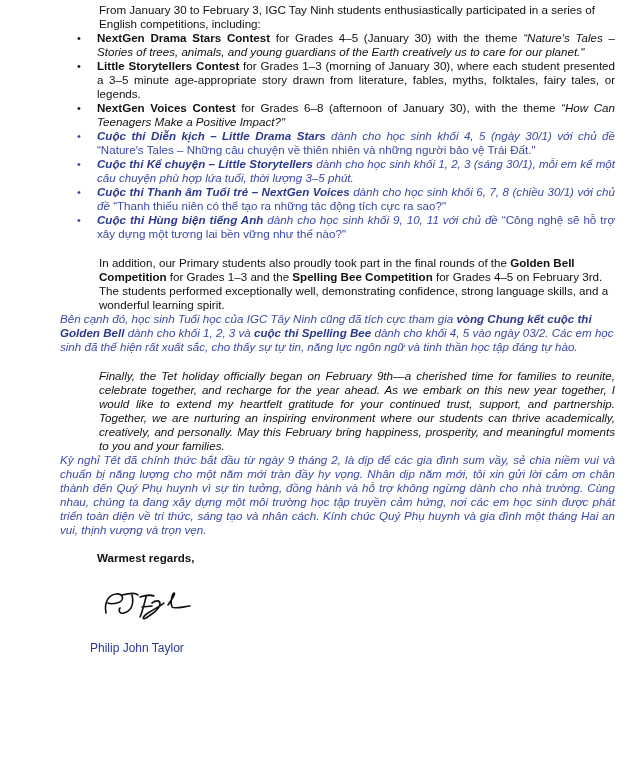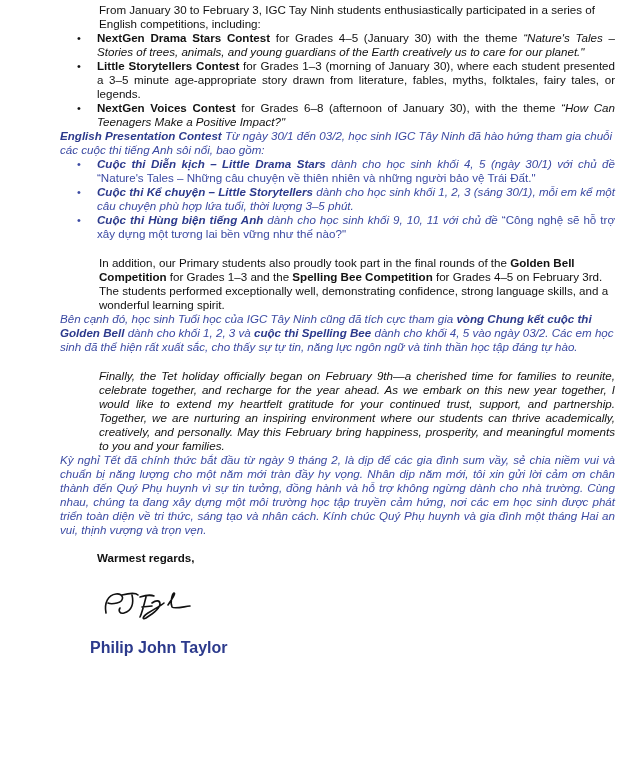--- a/index.html
+++ b/index.html
@@ -21,38 +21,38 @@
   }
   ul.en-list li { color: #111; }
   ul.vn-list li { color: #3b4aa3; font-style: italic; }
   ul.vn-list li::before { color: #3b4aa3; font-style: normal; }
   .upright { font-style: normal; }
   .gap { height: 15px; }
   .sign { margin-left: 37px; margin-top: 14px; }
   .sign .en-b { font-weight: bold; color: #111; }
   .sign .vn-b { font-weight: bold; font-style: italic; color: #2c3a8c; }
   .signature { margin-left: 38px; margin-top: 18px; width: 100px; height: 40px; }
-  .signer { margin-left: 30px; margin-top: 18px; font-weight: bold; color: #2c3a8c; font-size: 16px; }
+  .signer { margin-left: 30px; margin-top: 18px; font-weight: normal; color: #2c3a8c; font-size: 12px; }
 </style>
 </head>
 <body>
 
 <div class="page">
 
   <p class="en">From January 30 to February 3, IGC Tay Ninh students enthusiastically participated in a series of English competitions, including:</p>
   <ul class="en-list">
     <li><b>NextGen Drama Stars Contest</b><span> for Grades 4–5 (January 30) with the theme </span><i>“Nature's Tales – Stories of trees, animals, and young guardians of the Earth creatively us to care for our planet."</i></li>
     <li><b>Little Storytellers Contest</b><span> for Grades 1–3 (morning of January 30), where each student presented a 3–5 minute age-appropriate story drawn from literature, fables, myths, folktales, fairy tales, or legends.</span></li>
     <li><b>NextGen Voices Contest</b><span> for Grades 6–8 (afternoon of January 30), with the theme </span><i>“How Can Teenagers Make a Positive Impact?"</i></li>
   </ul>
 
-  <p class="vn"><b>English Presentation Contest</b><span> Từ ngày 30/1 đến 03/2, học sinh IGC Tây Ninh đã hào hứng tham gia chuỗi các cuộc thi tiếng Anh sôi nổi, bao gồm:</span></p>
   <ul class="vn-list">
     <li><span class="bi" style="font-weight:bold;color:#2c3a8c">Cuộc thi Diễn kịch – Little Drama Stars</span><span> dành cho học sinh khối 4, 5 (ngày 30/1) với chủ đề </span><span class="upright">“Nature's Tales – Những câu chuyện về thiên nhiên và những người bảo vệ Trái Đất."</span></li>
     <li><span class="bi" style="font-weight:bold;color:#2c3a8c">Cuộc thi Kể chuyện – Little Storytellers</span><span> dành cho học sinh khối 1, 2, 3 (sáng 30/1), mỗi em kể một câu chuyện phù hợp lứa tuổi, thời lượng 3–5 phút.</span></li>
+    <li><span class="bi" style="font-weight:bold;color:#2c3a8c">Cuộc thi Thanh âm Tuổi trẻ – NextGen Voices</span><span> dành cho học sinh khối 6, 7, 8 (chiều 30/1) với chủ đề </span><span class="upright">“Thanh thiếu niên có thể tạo ra những tác động tích cực ra sao?"</span></li>
     <li><span class="bi" style="font-weight:bold;color:#2c3a8c">Cuộc thi Hùng biện tiếng Anh</span><span> dành cho học sinh khối 9, 10, 11 với chủ đề </span><span class="upright">“Công nghệ sẽ hỗ trợ xây dựng một tương lai bền vững như thế nào?"</span></li>
   </ul>
 
   <div class="gap"></div>
 
   <p class="en"><span>In addition, our Primary students also proudly took part in the final rounds of the </span><b>Golden Bell Competition</b><span> for Grades 1–3 and the </span><b>Spelling Bee Competition</b><span> for Grades 4–5 on February 3rd. The students performed exceptionally well, demonstrating confidence, strong language skills, and a wonderful learning spirit.</span></p>
   <p class="vn"><span>Bên cạnh đó, học sinh Tuổi học của IGC Tây Ninh cũng đã tích cực tham gia </span><b>vòng Chung kết cuộc thi Golden Bell</b><span> dành cho khối 1, 2, 3 và </span><b>cuộc thi Spelling Bee</b><span> dành cho khối 4, 5 vào ngày 03/2. Các em học sinh đã thể hiện rất xuất sắc, cho thấy sự tự tin, năng lực ngôn ngữ và tinh thần học tập đáng tự hào.</span></p>
 
   <div class="gap"></div>
 

